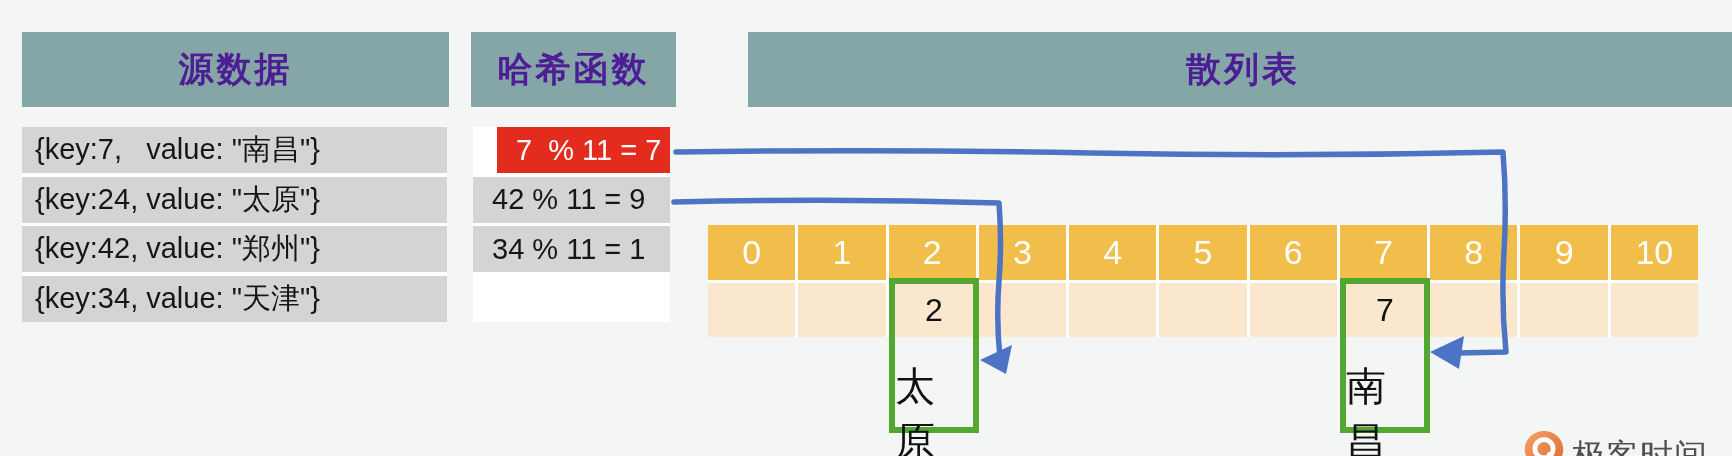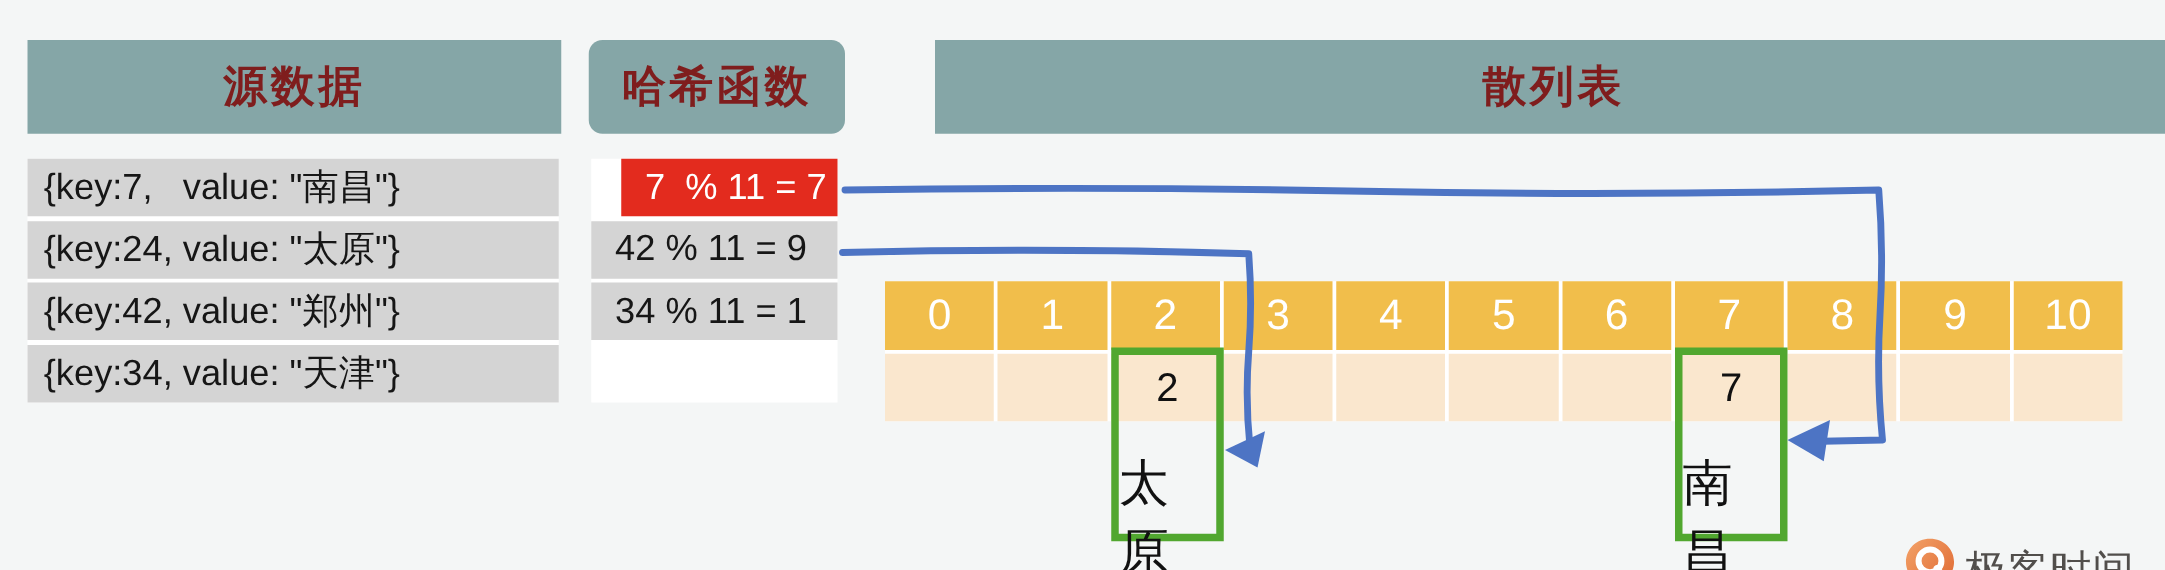--- a/index.html
+++ b/index.html
@@ -9,26 +9,26 @@
   }
   .canvas{
     position:relative;
     width:1732px;height:456px;
     background:#f4f6f6;
     overflow:hidden;
   }
   .col-header{
     position:absolute;top:32px;height:75px;
     background:#85a6a7;
-    color:#7f1d1d;
+    color:#4c1d95;
     display:flex;align-items:center;justify-content:center;
     font-size:35px;font-weight:bold;letter-spacing:3px;
   }
   .hdr-source{left:22px;width:427px;}
-  .hdr-hash{left:471px;width:205px;border-radius:11px;}
+  .hdr-hash{left:471px;width:205px;}
   .hdr-table{left:748px;width:990px;}
 
   .rows-wrap{
     position:absolute;top:127px;height:195px;
     background:#ffffff;
     display:flex;flex-direction:column;gap:3.7px;
   }
   .wrap-source{left:22px;width:425px;}
   .wrap-hash{left:473px;width:197px;}
   .data-row{

